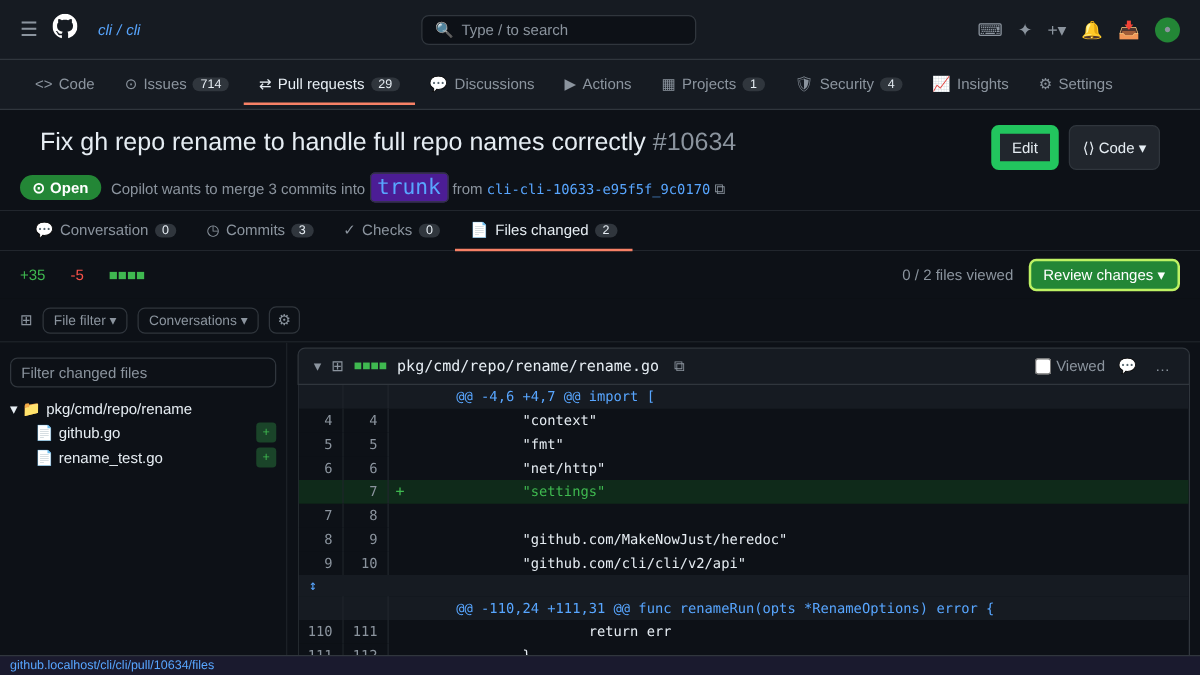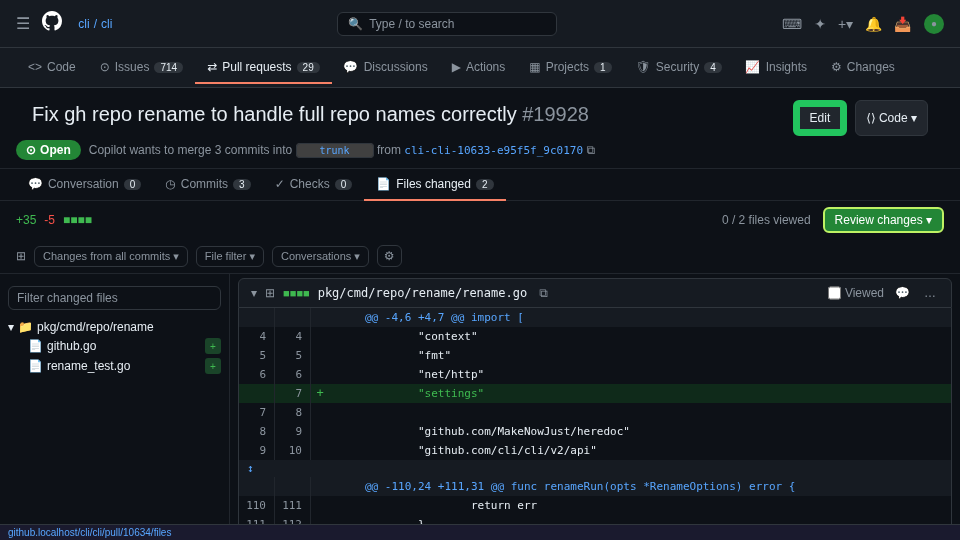--- a/index.html
+++ b/index.html
@@ -18,21 +18,21 @@
       background: #161b22;
       border-bottom: 1px solid #30363d;
       display: flex;
       align-items: center;
       padding: 0 16px;
       height: 48px;
       gap: 12px;
     }
     .nav-hamburger { color: #8b949e; cursor: pointer; font-size: 16px; }
     .nav-logo { color: #f0f6fc; font-size: 20px; margin-right: 4px; }
-    .nav-breadcrumb { color: #8b949e; display: flex; align-items: center; gap: 4px; }
+    .nav-breadcrumb { color: #8b949e; display: flex; align-items: center; gap: 4px; font-style: italic; }
     .nav-breadcrumb span { color: #58a6ff; }
     .nav-search {
       flex: 1;
       display: flex;
       justify-content: center;
     }
     .nav-search-box {
       background: #0d1117;
       border: 1px solid #30363d;
       border-radius: 6px;
@@ -99,27 +99,27 @@
       border-radius: 20px;
       padding: 3px 10px;
       font-size: 12px;
       font-weight: 600;
       display: flex;
       align-items: center;
       gap: 4px;
     }
     .pr-meta-text { color: #8b949e; font-size: 12px; }
     .pr-meta-text .branch {
-      background: #404040;
+      background: #4c1d95;
       border: 1px solid #30363d;
       border-radius: 4px;
-      padding: 1px 23px;
+      padding: 1px 5px;
       color: #58a6ff;
       font-family: monospace;
-      font-size: 10px;
+      font-size: 17px;
     }
     .pr-meta-text .commit-hash {
       color: #58a6ff;
       font-family: monospace;
       font-size: 11px;
     }
 
     
     .pr-tabs {
       background: #0d1117;
@@ -150,21 +150,21 @@
     }
     .diff-header-bar {
       display: flex;
       align-items: center;
       justify-content: space-between;
       padding: 6px 16px;
       font-size: 12px;
       color: #8b949e;
       background: #0d1117;
     }
-    .diff-header-left { display: flex; align-items: center; gap: 8px; }
+    .diff-header-left { display: flex; align-items: center; gap: 20px; }
     .diff-header-right { display: flex; align-items: center; gap: 12px; }
     .viewed-count { font-size: 12px; color: #8b949e; }
     .review-btn {
       background: #238636;
       color: #fff;
       border: 2px solid #bef264;
       border-radius: 6px;
       padding: 4px 10px;
       cursor: pointer;
       font-size: 12px;
@@ -450,29 +450,29 @@
     <span>🛡</span>
     <span>Security</span>
     <span class="badge">4</span>
   </div>
   <div class="repo-tab">
     <span>📈</span>
     <span>Insights</span>
   </div>
   <div class="repo-tab">
     <span>⚙</span>
-    <span>Changes</span>
+    <span>Settings</span>
   </div>
 </div>
 
 <div class="pr-header">
   <div class="pr-header-row">
     <h1 class="pr-title">
       <span>Fix gh repo rename to handle full repo names correctly</span>
-      <span class="pr-num">#19928</span>
+      <span class="pr-num">#10634</span>
     </h1>
     <div class="pr-header-btns">
       <button class="btn-outline">Edit</button>
       <button class="btn-code">
         <span>⟨⟩ Code ▾</span>
       </button>
     </div>
   </div>
   <div class="pr-meta">
     <span class="pr-status">
@@ -522,23 +522,20 @@
     <span class="viewed-count">0 / 2 files viewed</span>
     <button class="review-btn">
       <span>Review changes ▾</span>
     </button>
   </div>
 </div>
 
 <div class="filter-bar">
   <span style="color:#8b949e;cursor:pointer">⊞</span>
   <button class="filter-btn">
-    <span>Changes from all commits ▾</span>
-  </button>
-  <button class="filter-btn">
     <span>File filter ▾</span>
   </button>
   <button class="filter-btn">
     <span>Conversations ▾</span>
   </button>
   <button class="settings-btn">⚙</button>
 </div>
 
 <div class="main-content">
 

